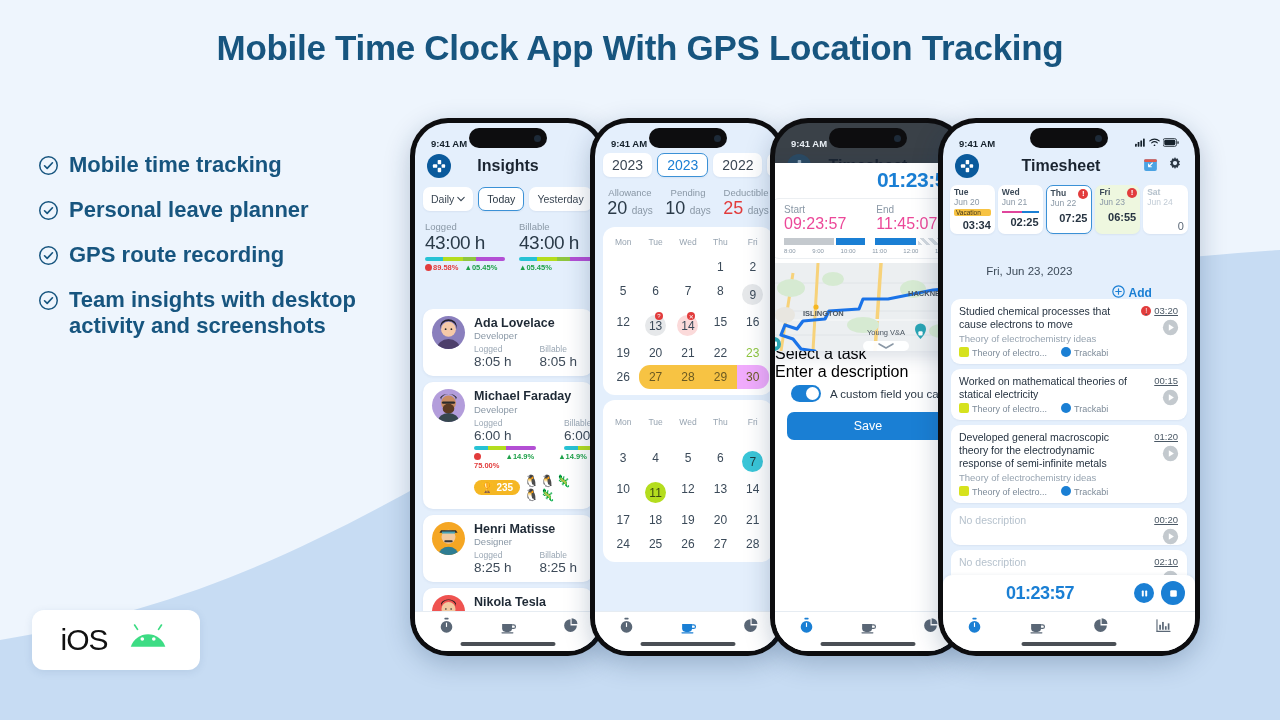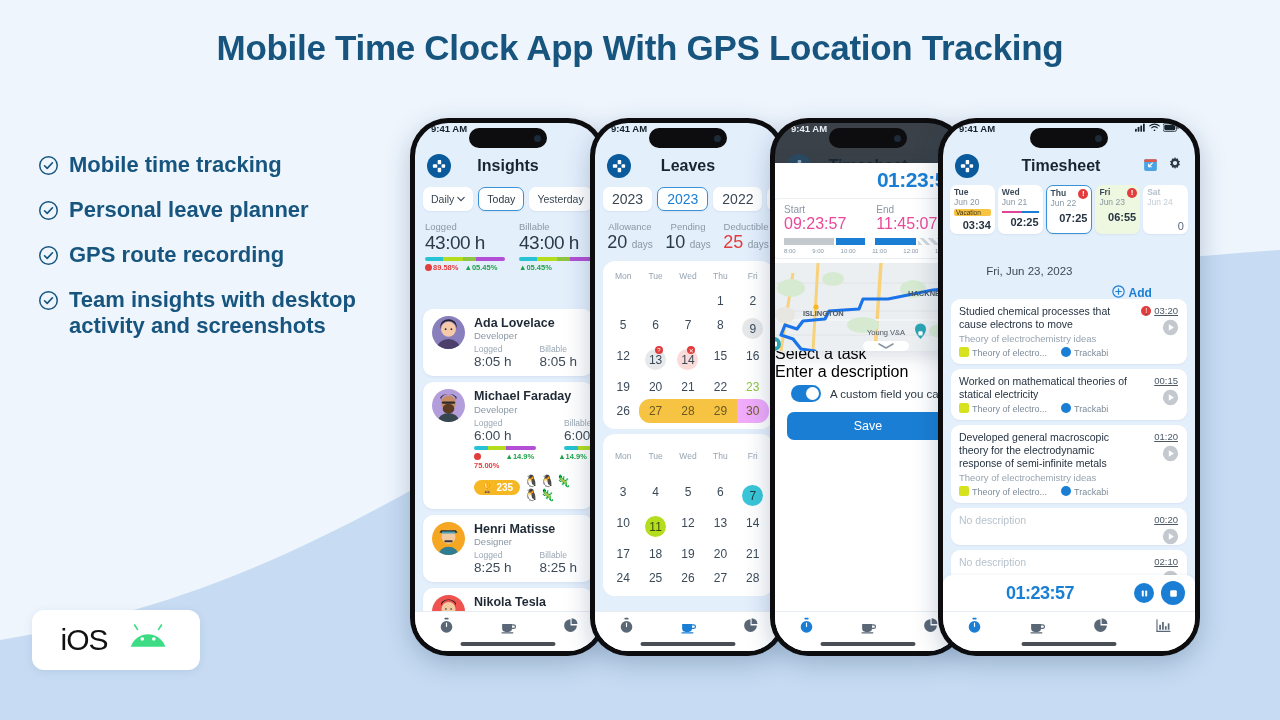--- a/index.html
+++ b/index.html
@@ -51,21 +51,21 @@
     box-shadow: 0 8px 26px rgba(20,50,90,.25);
   }
   .screen {
     width: 100%; height: 100%;
     border-radius: 33px;
     background: #e4effc;
     overflow: hidden;
     position: relative;
   }
   .statusbar {
-    height: 26px; display: flex; align-items: flex-start;
+    height: 26px; display: flex; align-items: flex-end;
     padding: 0 16px; font-size: 9.5px; font-weight: bold; color: #15212b;
     position: relative;
   }
   .notch {
     position: absolute; left: 50%; transform: translateX(-50%); top: 5px;
     width: 78px; height: 20px; background: #0d0d0f; border-radius: 12px;
     display: flex; align-items: center; justify-content: flex-end;
     padding-right: 6px;
   }
   .notch .cam { width: 7px; height: 7px; border-radius: 50%; background: #1d2a38; }
@@ -470,32 +470,20 @@
 </div>
 
 <div class="phone" style="left:590px; top:118px; width:196px; height:538px; z-index:7;">
   <div class="screen">
     <div class="statusbar">
       <span>9:41 AM</span>
       <span class="notch">
           <span class="cam"></span>
         </span>
     </div>
-    <div class="apphdr">
-      <span class="logo">
-        <svg width="14" height="14" viewBox="0 0 16 16">
-            <rect x="1" y="6" width="5" height="4" fill="#fff" rx="1"></rect>
-            <rect x="6.5" y="1" width="4" height="5" fill="#fff" rx="1"></rect>
-            <rect x="6.5" y="10" width="4" height="5" fill="#fff" rx="1"></rect>
-            <rect x="11" y="6" width="4" height="4" fill="#fff" rx="1"></rect>
-          </svg>
-      </span>
-      <span class="ttl">Leaves</span>
-      <span style="width:24px"></span>
-    </div>
 
     <div class="chips">
       <span class="chip" style="font-size:14px;padding:3px 9px">2023</span>
       <span class="chip active" style="font-size:14px;padding:3px 9px;color:#1a7fd4">2023</span>
       <span class="chip" style="font-size:14px;padding:3px 9px">2022</span>
       <span class="chip" style="font-size:14px;padding:3px 9px">20</span>
     </div>
 
     <div class="lstats">
       <div>

